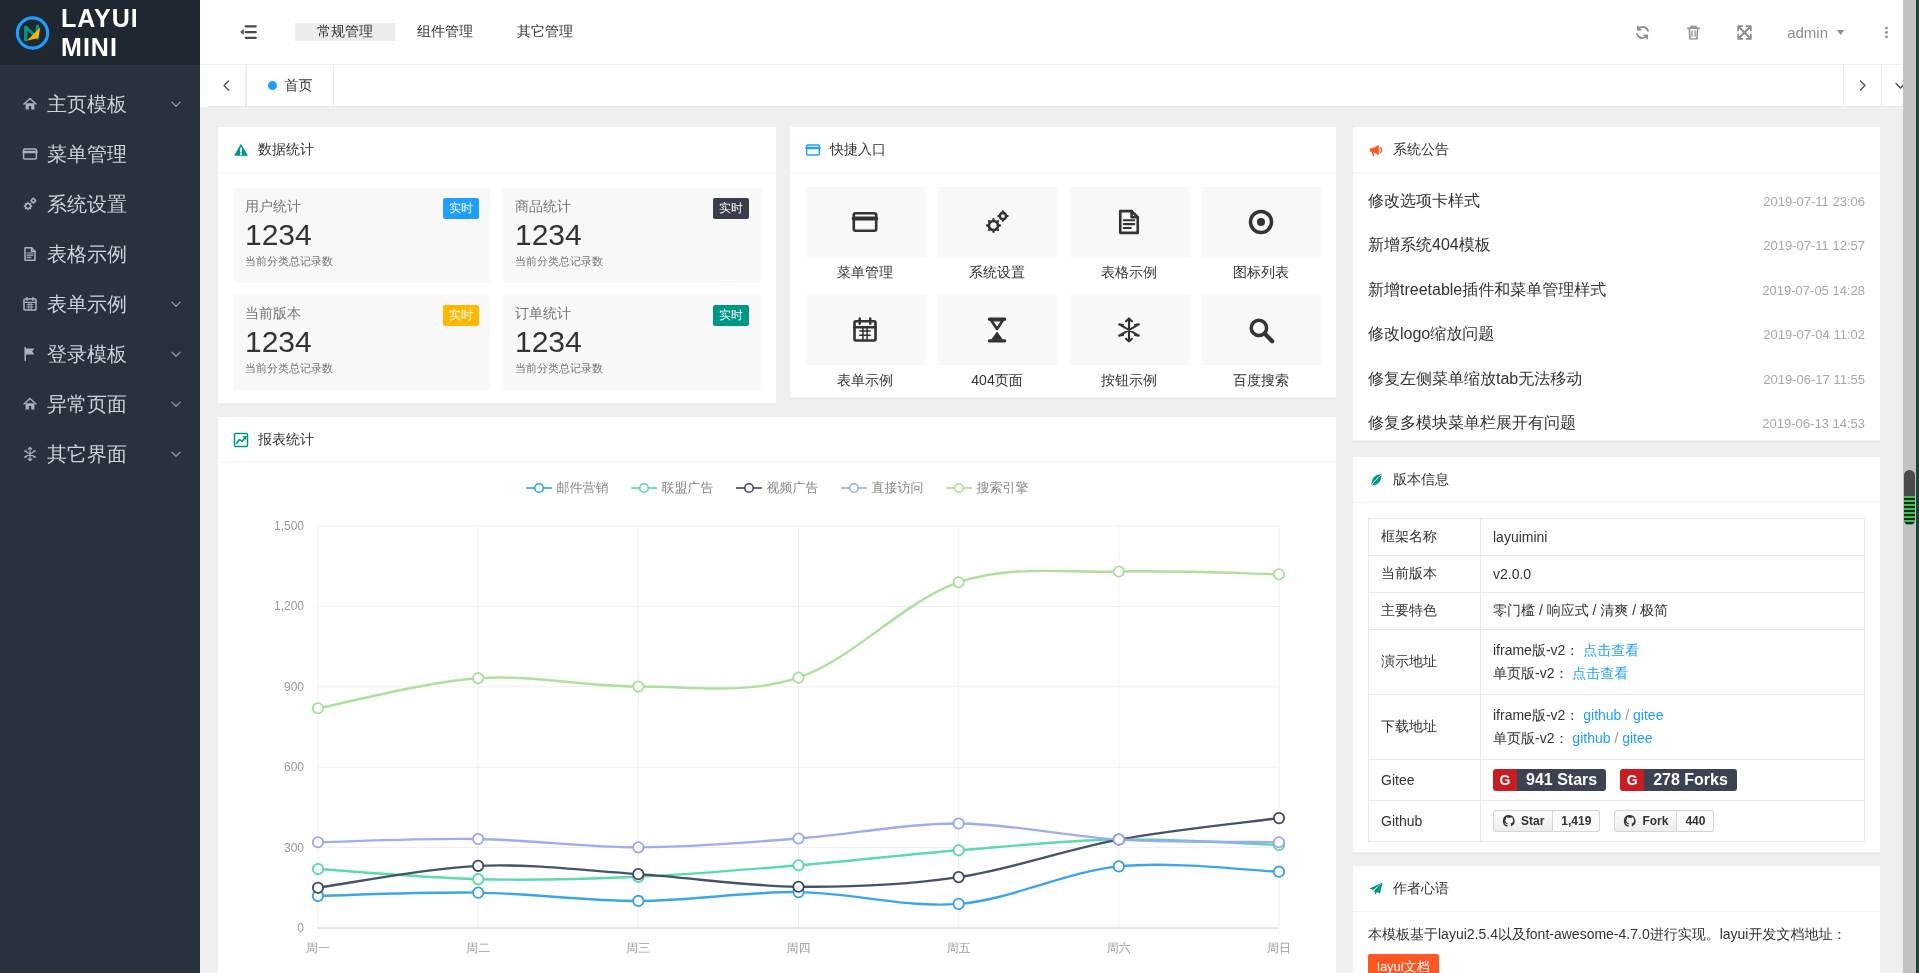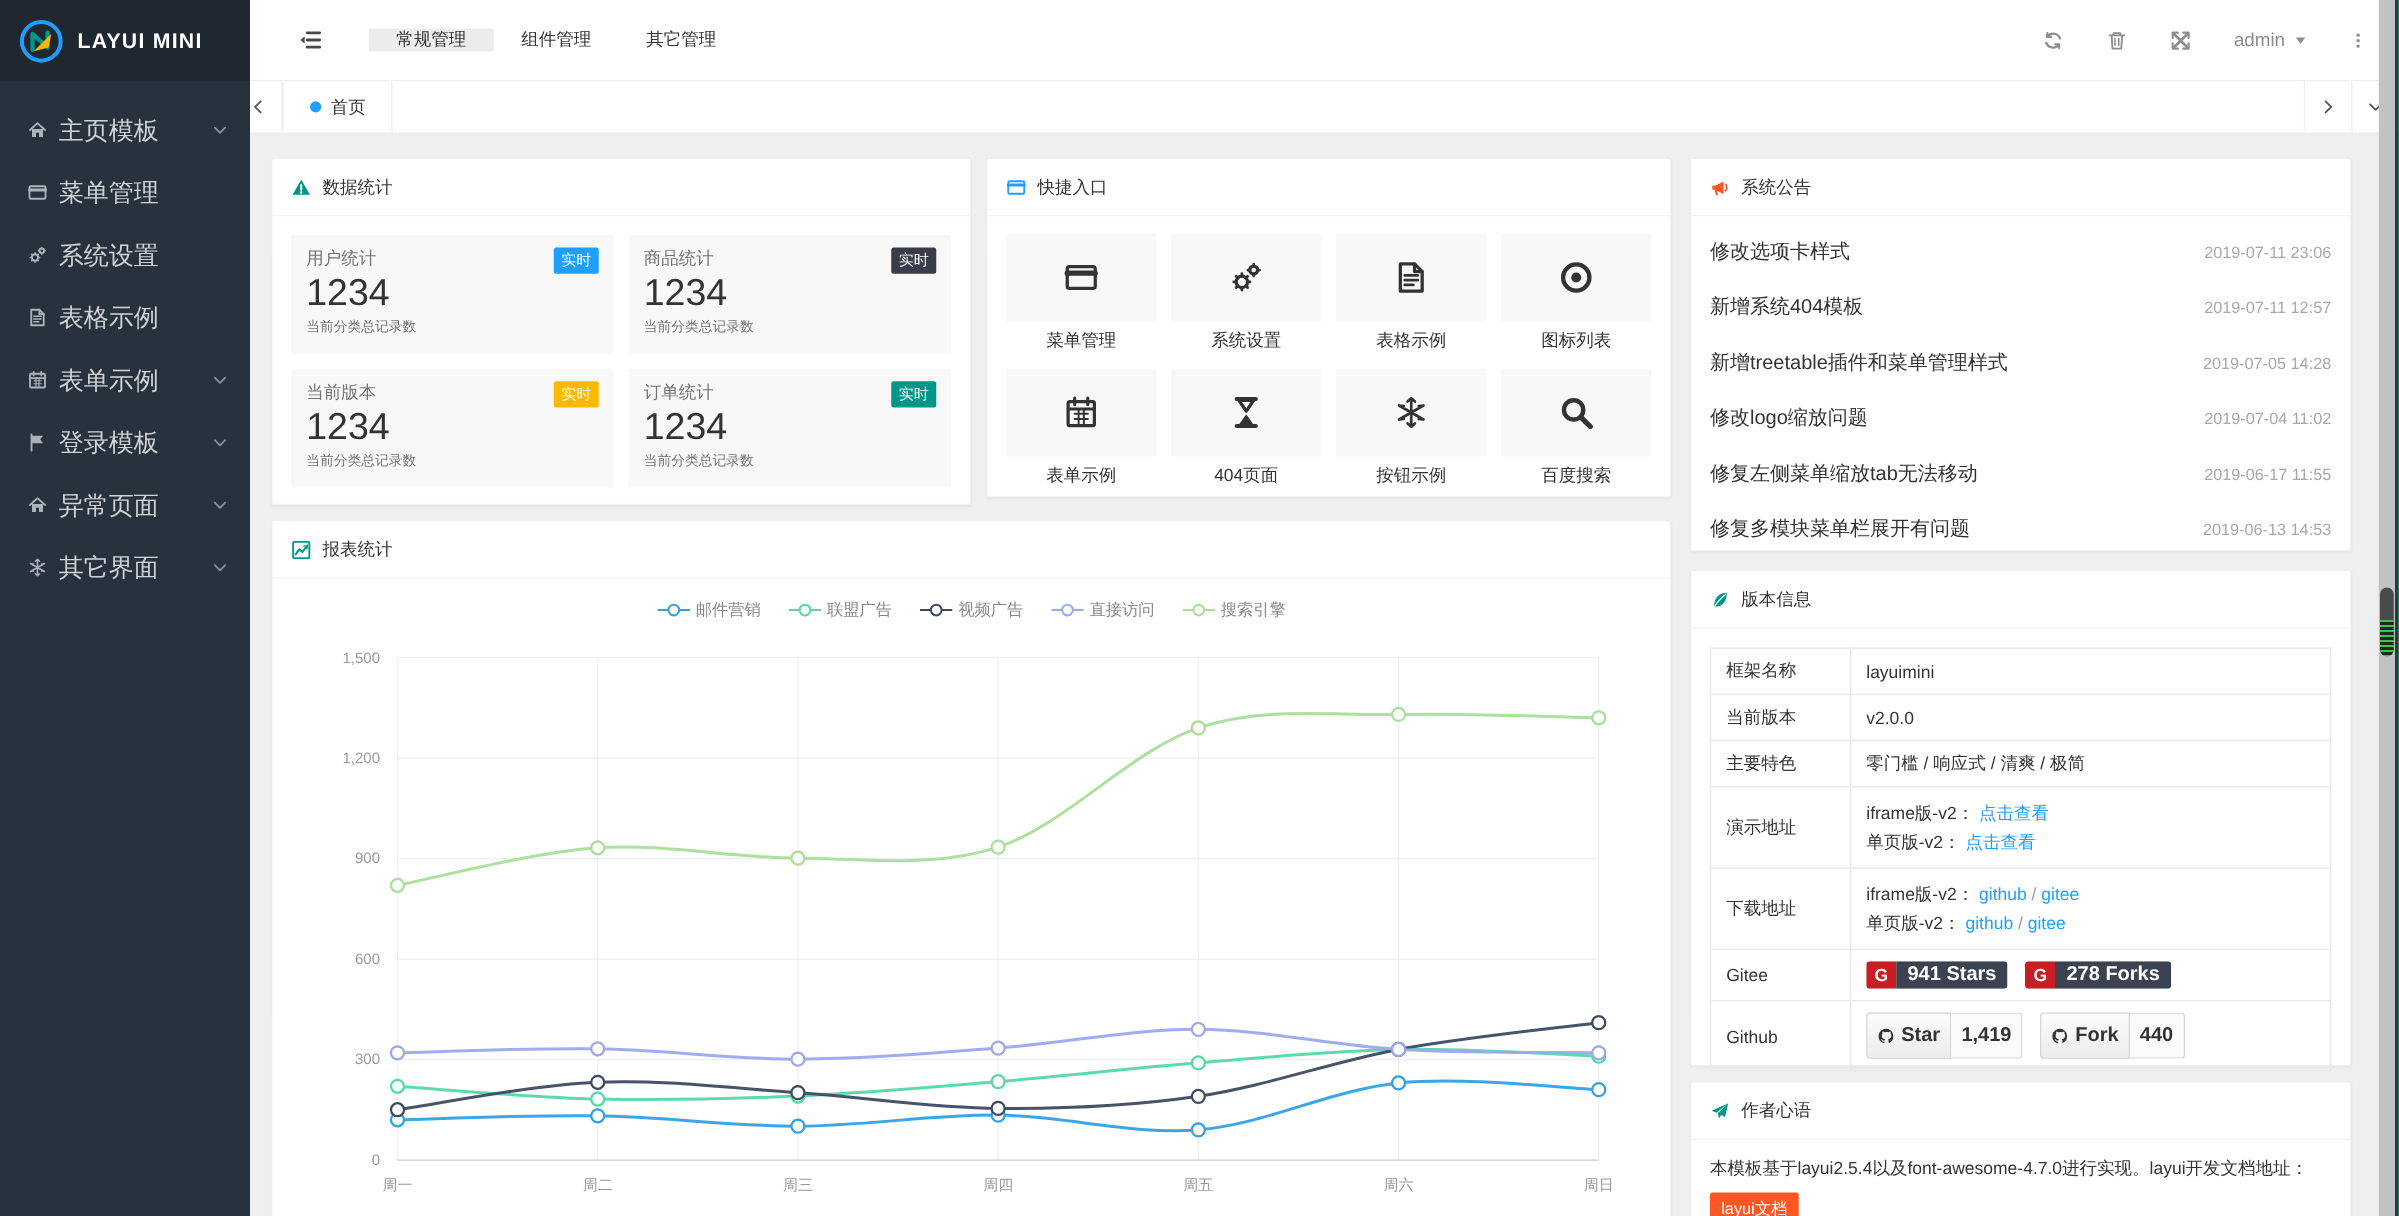--- a/index.html
+++ b/index.html
@@ -1,21 +1,21 @@
 <!DOCTYPE html>
 <html><head>
 <meta charset="utf-8">
 <style>
   * { margin:0; padding:0; box-sizing:border-box; }
   html,body { width:1919px; height:973px; overflow:hidden; font-family:"Liberation Sans",sans-serif; font-size:14px; color:#333; background:#fff; }
 
   
   .sidebar { position:absolute; left:0; top:0; bottom:0; width:200px; background:#28323c; z-index:5; }
   .logo { height:65px; background:#1f2830; display:flex; align-items:center; padding-left:14px; gap:10px; }
-  .logo-title { color:#fff; font-size:17px; font-weight:bold; letter-spacing:1px; }
+  .logo-title { color:#fff; font-size:25px; font-weight:bold; letter-spacing:1px; }
   .side-nav { padding-top:14px; }
   .side-item { height:50px; display:flex; align-items:center; padding:0 18px 0 22px; color:#cfd3d8; cursor:pointer; }
   .side-item .s-icon { width:16px; height:16px; margin-right:9px; color:#aab2ba; flex:none; }
   .side-item .s-label { flex:1; font-size:20px; }
   .side-item .s-arrow { width:12px; height:12px; color:#8d969e; }
   .s-icon svg, .s-arrow svg, .icon-16 svg { width:100%; height:100%; display:block; }
 
   
   .header { position:absolute; left:200px; right:0; top:0; height:65px; background:#fff; border-bottom:1px solid #ededed; display:flex; align-items:center; }
   .collapse-btn { width:95px; display:flex; align-items:center; justify-content:center; color:#4a4a4a; cursor:pointer; }
@@ -23,21 +23,21 @@
   .top-tabs { display:flex; align-items:stretch; }
   .top-tab { width:100px; display:flex; align-items:center; justify-content:center; font-size:14px; color:#333; cursor:pointer; }
   .top-tab.active { background:#ececec; }
   .header-right { margin-left:auto; display:flex; align-items:center; gap:34px; padding-right:26px; color:#8d8d8d; }
   .h-icon { width:17px; height:17px; cursor:pointer; color:#8d8d8d; }
   .h-icon svg{ width:100%; height:100%; display:block; }
   .admin-box { display:flex; align-items:center; gap:7px; color:#8d8d8d; font-size:15px; cursor:pointer; }
   .caret { width:11px; height:11px; }
 
   
-  .tabbar { position:absolute; left:188px; right:0; top:65px; height:42px; background:#fff; border-bottom:1px solid #e8e8e8; display:flex; align-items:stretch; }
+  .tabbar { position:absolute; left:208px; right:0; top:65px; height:42px; background:#fff; border-bottom:1px solid #e8e8e8; display:flex; align-items:stretch; }
   .tab-nav-btn { width:38px; display:flex; align-items:center; justify-content:center; color:#555; cursor:pointer; }
   .tab-nav-btn .icon-16{ width:13px; height:13px; }
   .tab-left { border-right:1px solid #eee; }
   .tab-item { width:88px; display:flex; align-items:center; justify-content:center; gap:8px; border-right:1px solid #eee; cursor:pointer; font-size:14px; color:#333; border-left:1px solid #eee; }
   .tab-dot { width:9px; height:9px; border-radius:50%; }
   .tabbar-right { margin-left:auto; display:flex; }
   .tabbar-right .tab-nav-btn{ border-left:1px solid #eee; }
 
   
   .main { position:absolute; left:200px; right:0; top:107px; bottom:0; background:#efefef; overflow:hidden; padding:19px 38px 0 17px; }
@@ -84,21 +84,21 @@
   .v-table { width:calc(100% - 30px); margin:15px; border-collapse:collapse; }
   .v-table td { border:1px solid #e8e8e8; padding:9px 12px; font-size:14px; color:#333; vertical-align:middle; }
   .v-table td.v-label { width:112px; }
   .v-line { line-height:1.65; }
   a.blue-link { color:#1E9FFF; text-decoration:none; cursor:pointer; }
   .sep { color:#9a9a9a; }
   .gitee-badge { display:inline-flex; align-items:stretch; height:22px; border-radius:3px; overflow:hidden; margin-right:14px; cursor:pointer; vertical-align:middle; }
   .gitee-left { width:24px; background:#c71d23; color:#fff; font-weight:bold; font-size:14px; display:flex; align-items:center; justify-content:center; }
   .gitee-right { background:#3b4252; color:#fff; font-weight:bold; font-size:16px; display:flex; align-items:center; padding:0 9px; }
   .gh-group { display:inline-flex; align-items:center; margin-right:14px; vertical-align:middle; cursor:pointer; }
-  .gh-btn, .gh-count { height:37px; display:inline-flex; align-items:center; border:1px solid #d5d5d5; background:linear-gradient(#fcfcfc,#ececec); font-size:16px; font-weight:bold; color:#333; padding:0 8px; }
+  .gh-btn, .gh-count { height:22px; display:inline-flex; align-items:center; border:1px solid #d5d5d5; background:linear-gradient(#fcfcfc,#ececec); font-size:12px; font-weight:bold; color:#333; padding:0 8px; }
   .gh-btn { border-radius:3px 0 0 3px; gap:5px; }
   .gh-count { border-left:none; border-radius:0 3px 3px 0; background:#fafafa; }
   .gh-btn .icon-16 { width:14px; height:14px; }
 
   
   .card-author { margin-top:12px; min-height:120px; }
   .author-body { padding:12px 15px; font-size:14px; color:#333; line-height:1.55; }
   .doc-btn { display:inline-block; background:#FF5722; color:#fff; font-size:13px; padding:3px 9px; border-radius:2px; margin:8px 0 9px; cursor:pointer; }
 
   

